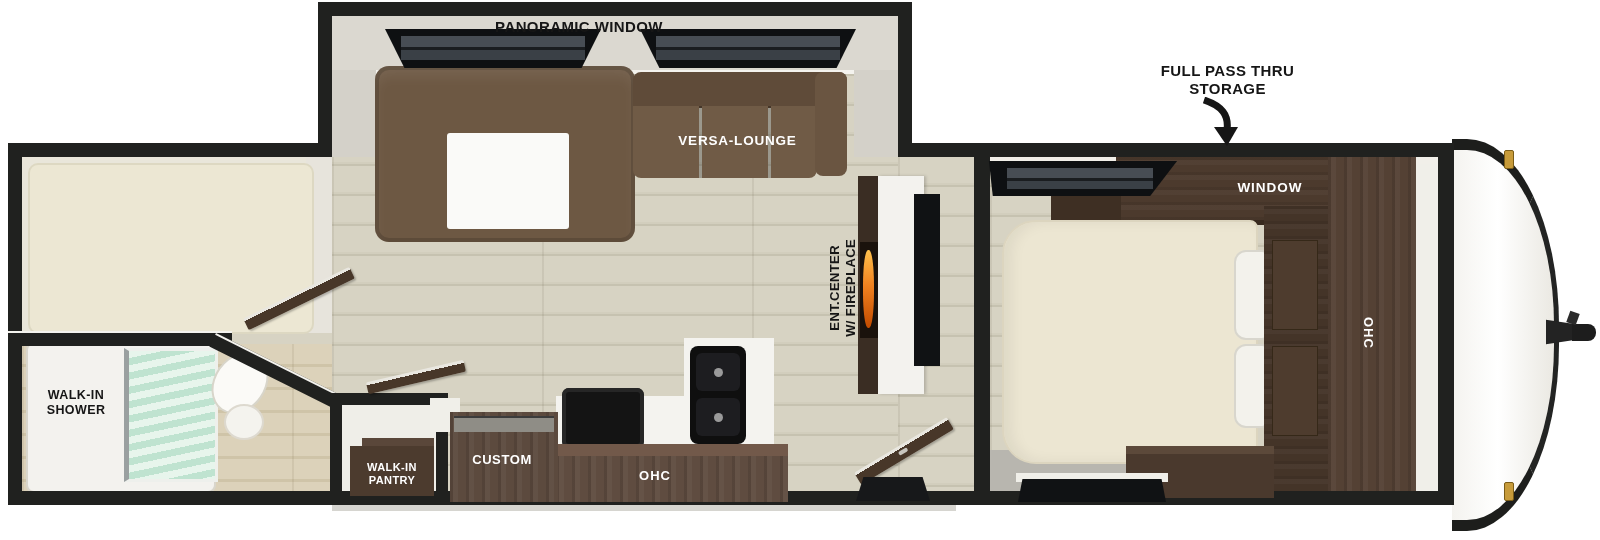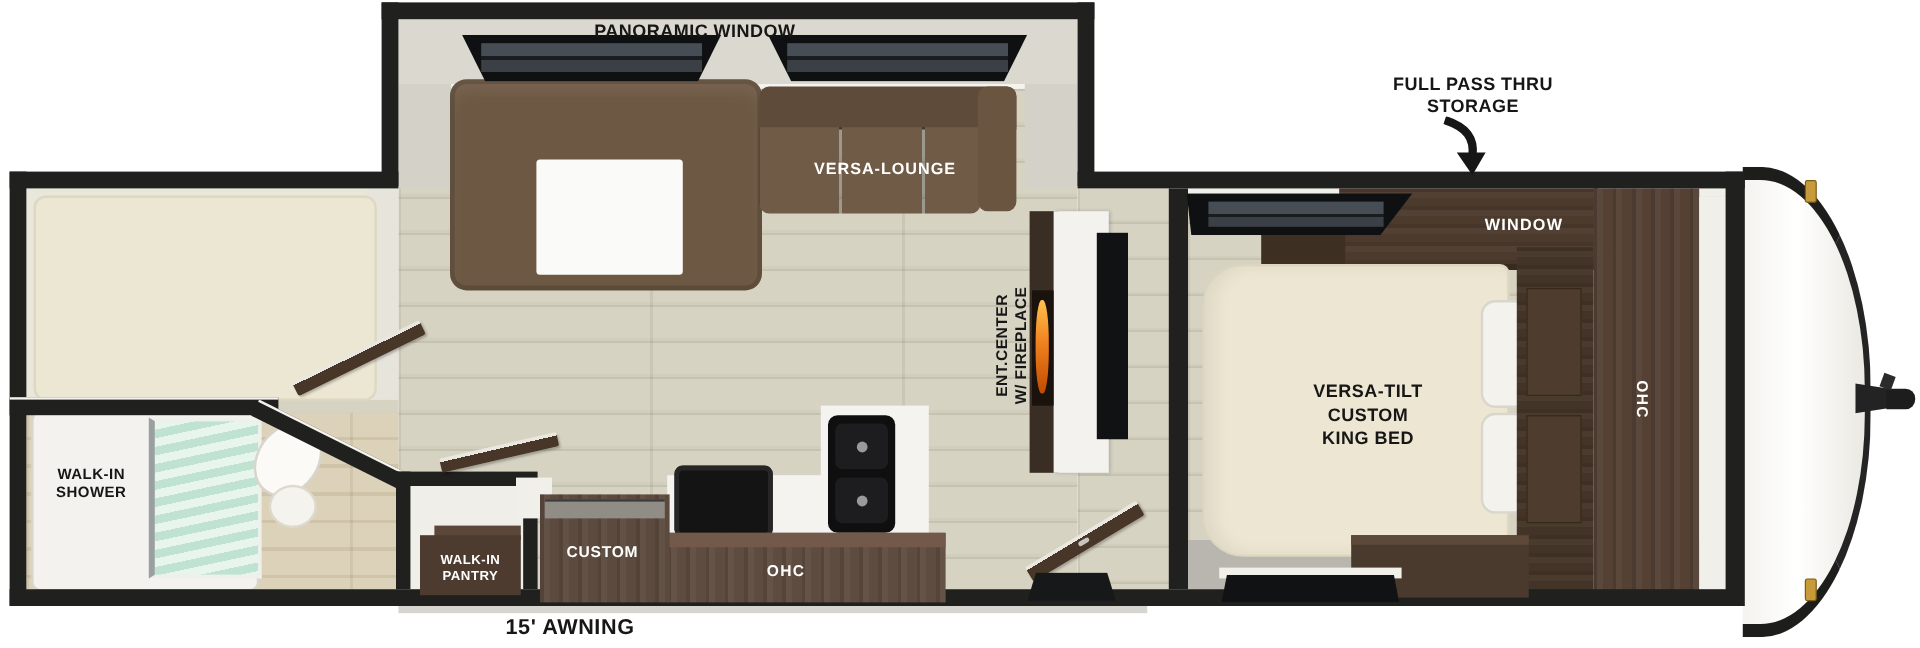--- a/index.html
+++ b/index.html
@@ -149,19 +149,15 @@
   <div class="lbl w" style="left:650px;top:133px;width:175px;font-size:13.5px;letter-spacing:.8px;">VERSA-LOUNGE</div>
   <div class="lbl" style="left:30px;top:388px;width:92px;font-size:12.5px;">WALK-IN
 SHOWER</div>
   <div class="lbl w" style="left:344px;top:461px;width:96px;font-size:11px;">WALK-IN
 PANTRY</div>
   <div class="lbl w" style="left:452px;top:452px;width:100px;font-size:13px;letter-spacing:.6px;">CUSTOM</div>
   <div class="lbl w" style="left:600px;top:468px;width:110px;font-size:13px;letter-spacing:1px;">OHC</div>
   <div class="lbl" style="left:768px;top:272px;width:150px;font-size:13px;transform:rotate(-90deg);">ENT.CENTER
 W/ FIREPLACE</div>
   <div class="lbl w" style="left:1210px;top:180px;width:120px;font-size:13.5px;letter-spacing:1px;">WINDOW</div>
-  <div class="lbl" style="left:1040px;top:317px;width:200px;font-size:15px;line-height:1.3;">VERSA-TILT
-CUSTOM
-KING BED</div>
   <div class="lbl w" style="left:1338px;top:325px;width:60px;font-size:13px;letter-spacing:1px;transform:rotate(90deg);">OHC</div>
-  <div class="lbl" style="left:385px;top:512px;width:180px;font-size:18px;letter-spacing:.5px;">15' AWNING</div>
 
 </div>
 
 </body></html>

